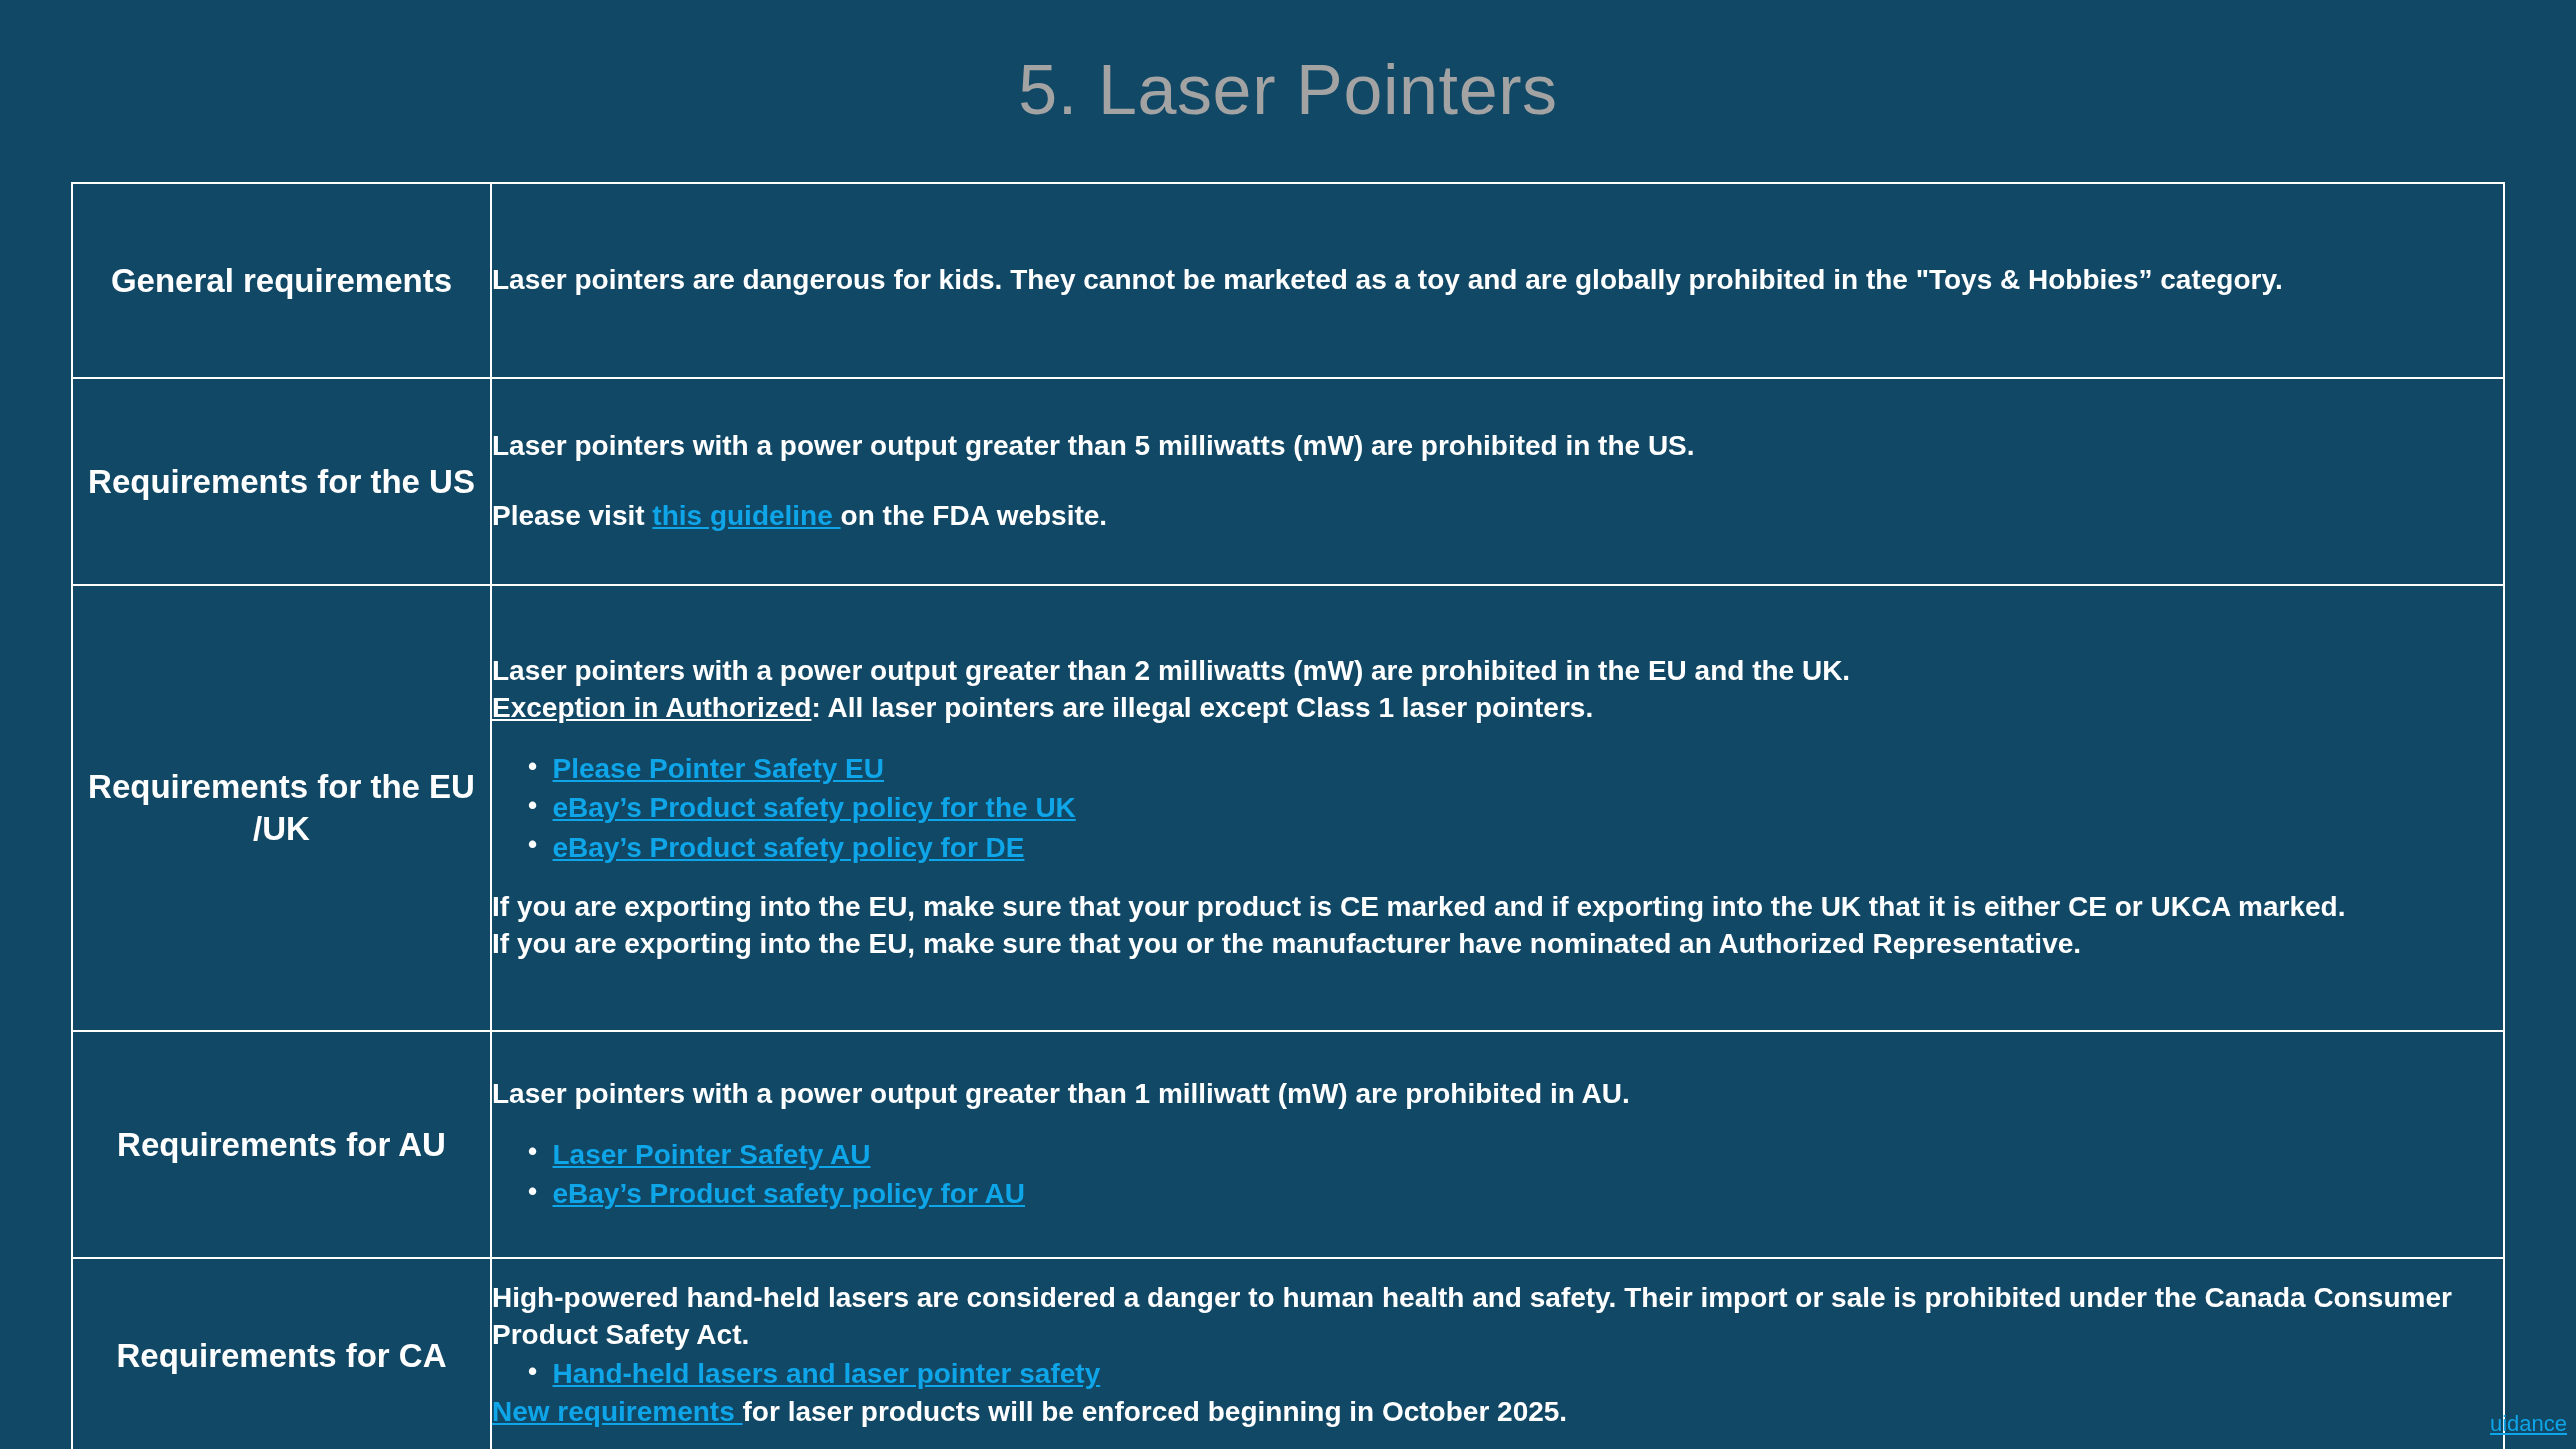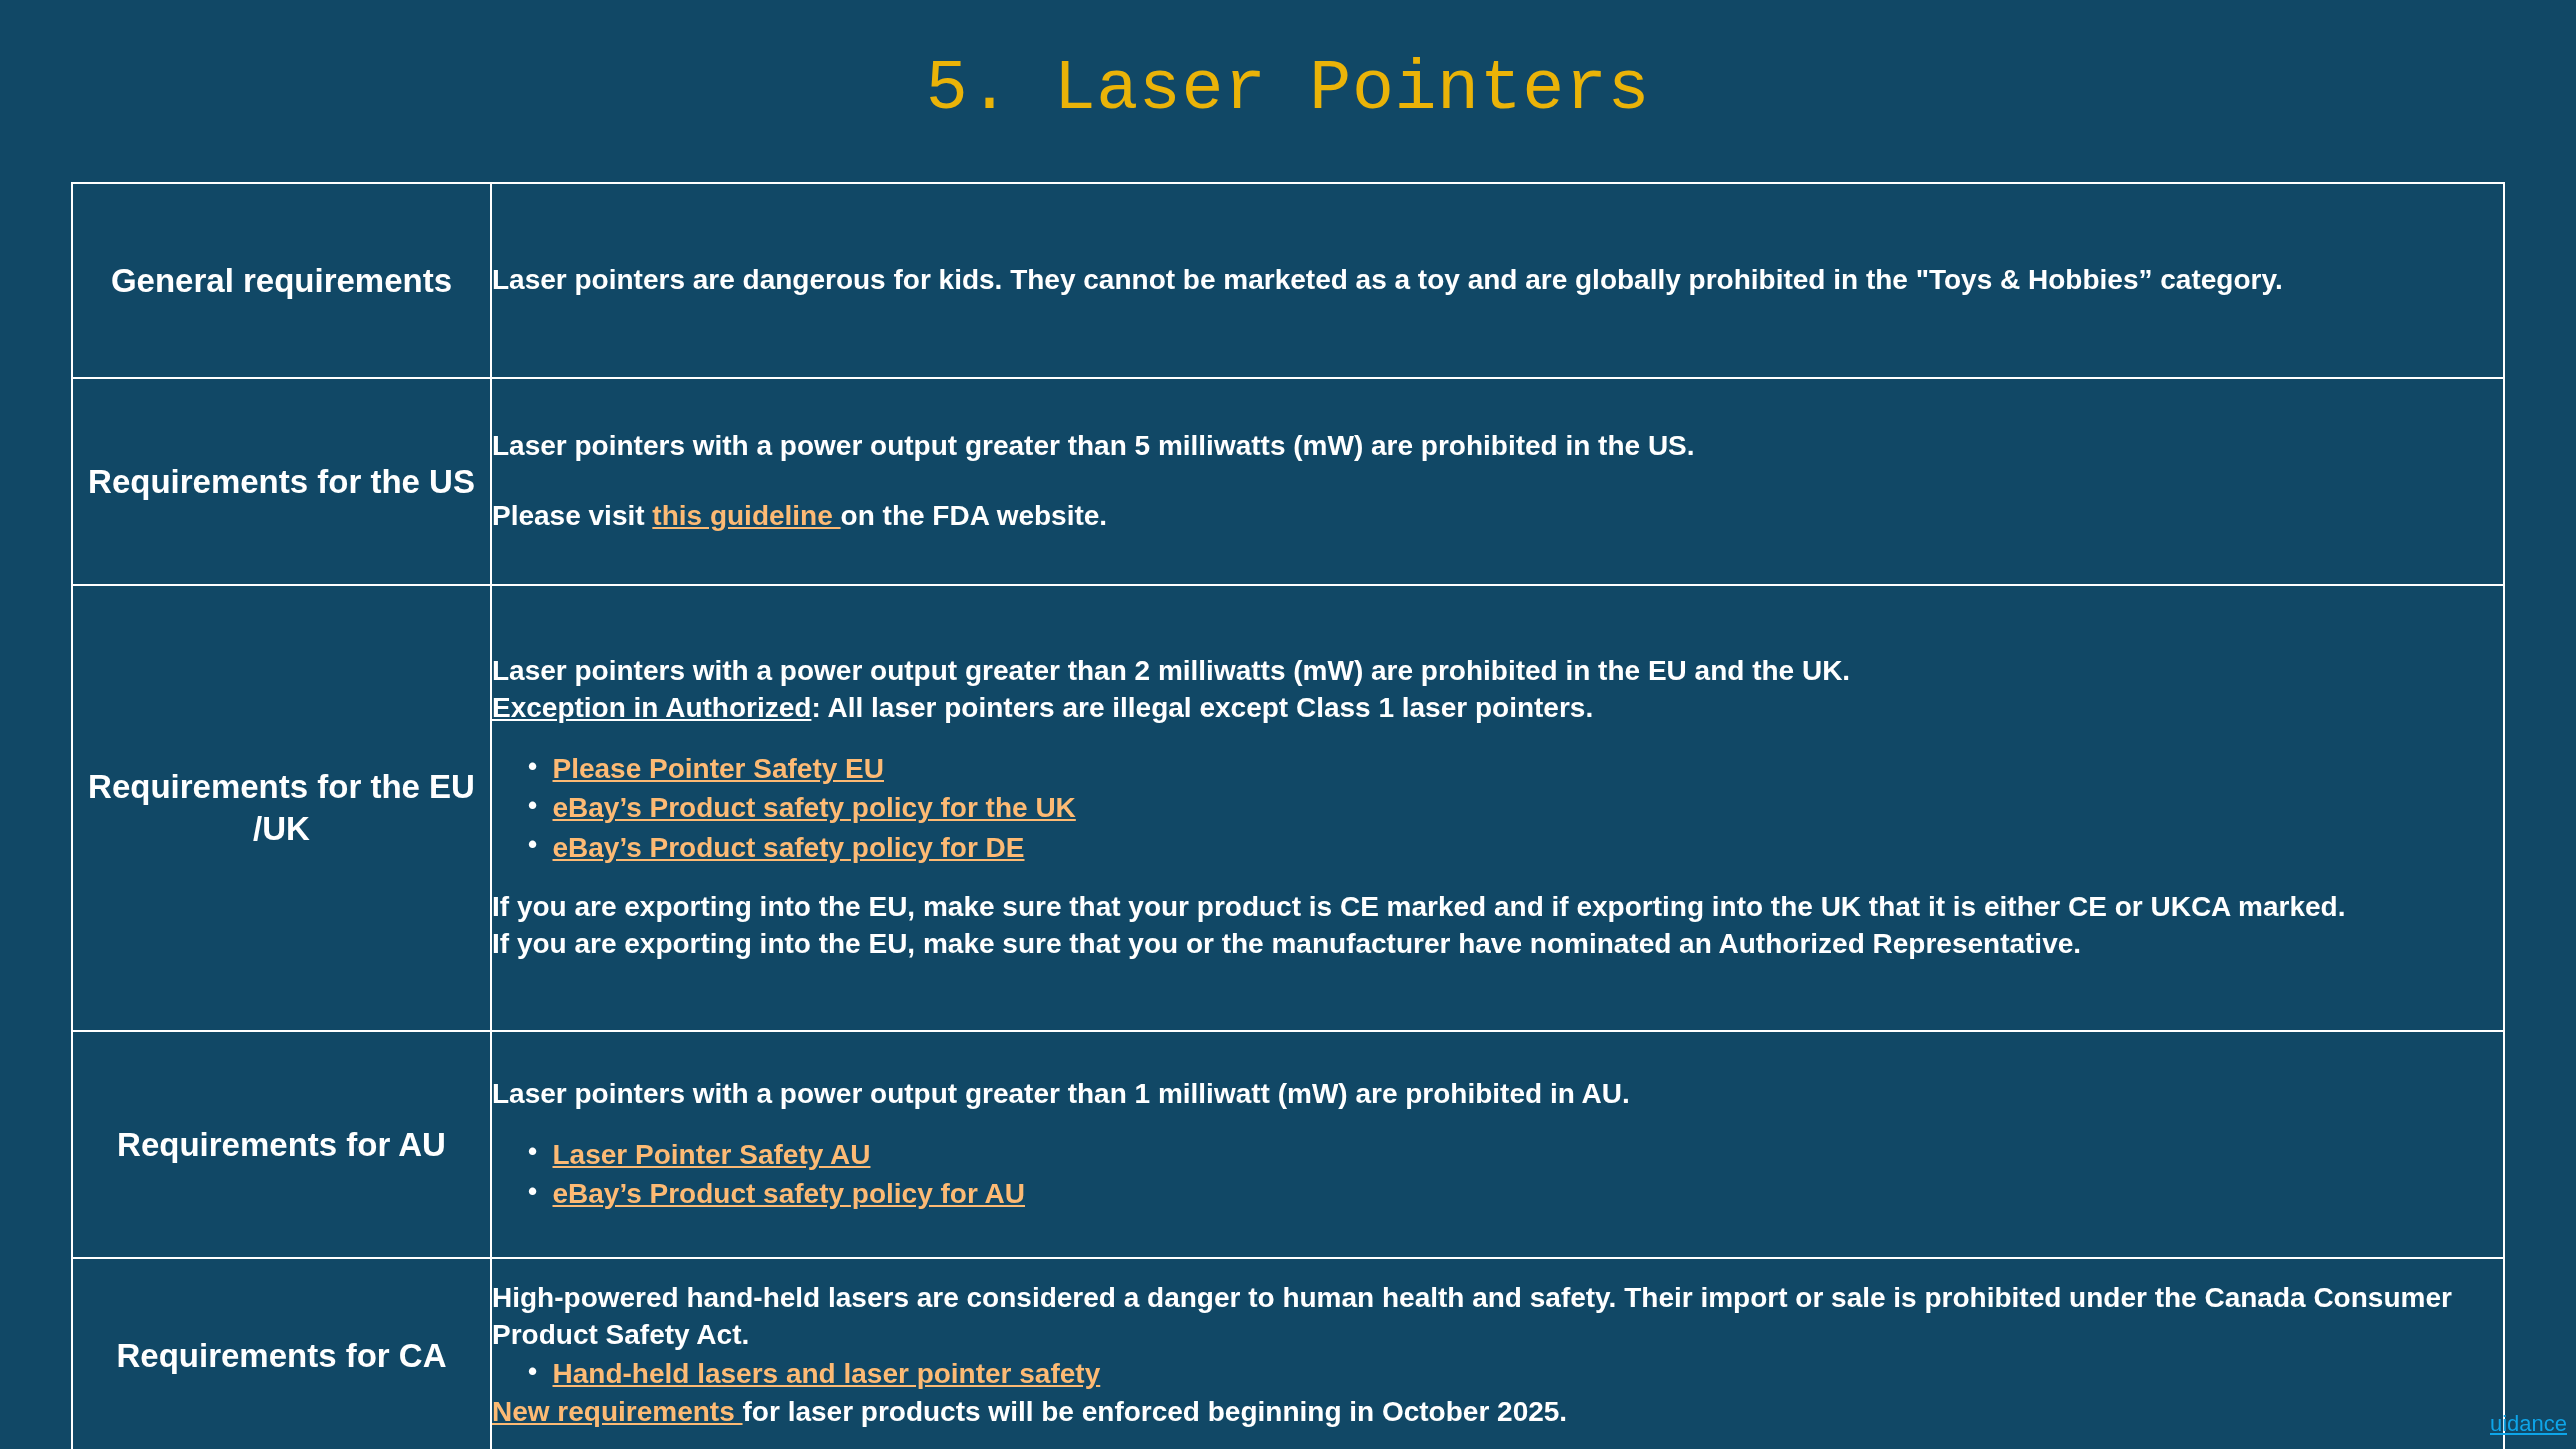--- a/index.html
+++ b/index.html
@@ -22,22 +22,22 @@
   }
   .slide-title {
     position: absolute;
     top: 50px;
     left: 0;
     width: 100%;
     text-align: center;
     font-size: 70px;
     font-weight: 400;
     letter-spacing: 0.6px;
-    color: #eab308;
-    font-family: Liberation Mono, monospace;
+    color: #a3a3a3;
+    font-family: Liberation Sans, sans-serif;
   }
   .table-wrap {
     position: absolute;
     top: 182px;
     left: 71px;
     width: 2434px;
   }
   table.req-table {
     border-collapse: collapse;
     width: 2434px;
@@ -63,21 +63,21 @@
   .content-cell p {
     margin: 0;
     font-size: 28px;
     font-weight: bold;
     line-height: 1.32;
     color: #ffffff;
   }
   .spacer-sm { height: 22px; }
   .spacer-md { height: 33px; }
   a.link {
-    color: #fdba74;
+    color: #0ea5e9;
     text-decoration: underline;
     font-weight: bold;
   }
   .u { text-decoration: underline; }
   ul.bullets {
     margin: 0;
     padding: 0 0 0 36px;
     list-style: none;
   }
   ul.bullets li {

